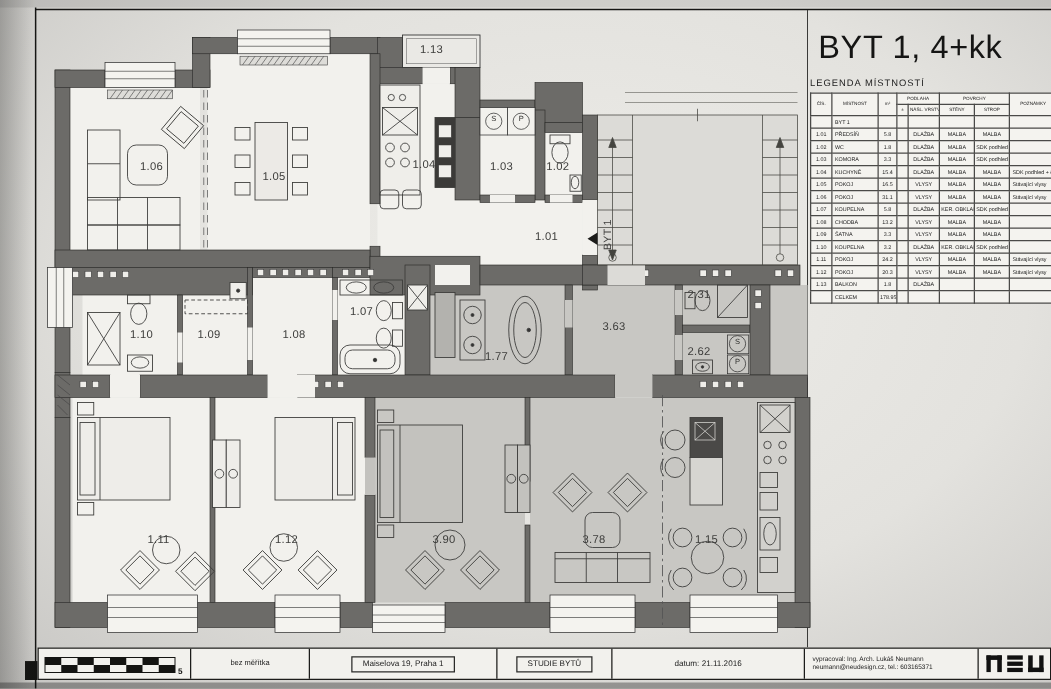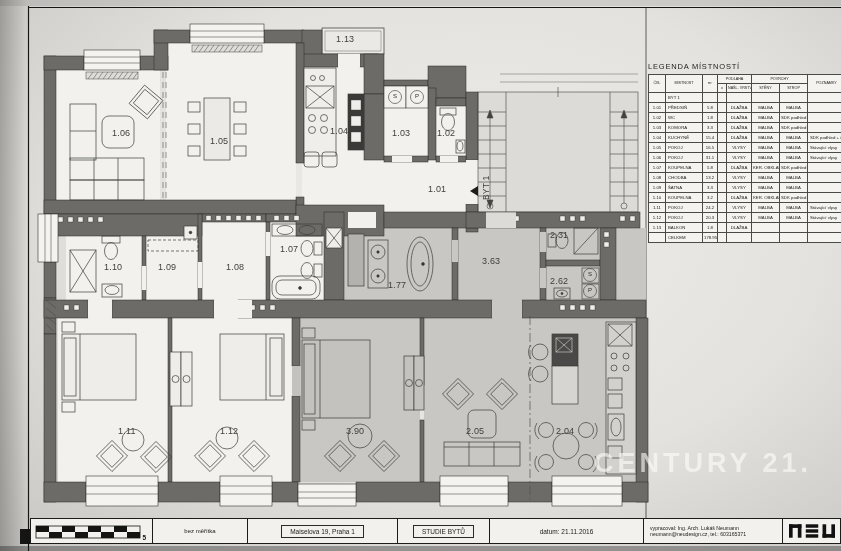--- a/index.html
+++ b/index.html
@@ -585,20 +585,21 @@
       </g>
     </g>
 
     <polygon points="470,191 478,186 478,196" fill="#1c1c1a"></polygon>
   </svg>
 
   <div class="edge-left"></div>
   <div class="edge-bottom"></div>
   <div class="edge-top"></div>
 
+  <h1 class="title">BYT 1, 4+kk</h1>
 
   <div class="legend">
     <div class="legend-heading">LEGENDA MÍSTNOSTÍ</div>
     <table class="lg">
       <colgroup>
         <col style="width:17px">
           <col style="width:37px">
           <col style="width:15px">
           <col style="width:9px">
         <col style="width:25px">
@@ -789,29 +790,28 @@
   <span class="rl" style="left:158px;top:262px">1.09</span>
   <span class="rl" style="left:226px;top:262px">1.08</span>
   <span class="rl" style="left:280px;top:244px">1.07</span>
   <span class="rl" style="left:388px;top:280px">1.77</span>
   <span class="rl" style="left:482px;top:256px">3.63</span>
   <span class="rl" style="left:550px;top:230px">2.31</span>
   <span class="rl" style="left:550px;top:276px">2.62</span>
   <span class="rl" style="left:118px;top:426px">1.11</span>
   <span class="rl" style="left:220px;top:426px">1.12</span>
   <span class="rl" style="left:346px;top:426px">3.90</span>
-  <span class="rl" style="left:466px;top:426px">2.05</span>
-  <span class="rl" style="left:556px;top:426px">2.04</span>
+  <span class="rl" style="left:466px;top:426px">3.78</span>
+  <span class="rl" style="left:556px;top:426px">1.15</span>
 
   <span class="ap" style="left:391px;top:93px">S</span>
   <span class="ap" style="left:413px;top:93px">P</span>
   <span class="ap" style="left:586px;top:271px">S</span>
   <span class="ap" style="left:586px;top:287px">P</span>
 
-  <div class="watermark">CENTURY 21.</div>
 
   <div class="corner-sq"></div>
   <div class="tblock">
     <div class="tcell c-scale">
       <svg width="120" height="24" viewBox="0 0 120 24">
         <g fill="#141412">
           <rect x="4" y="7" width="13" height="6"></rect>
             <rect x="30" y="7" width="13" height="6"></rect>
           <rect x="56" y="7" width="13" height="6"></rect>
             <rect x="82" y="7" width="13" height="6"></rect>

